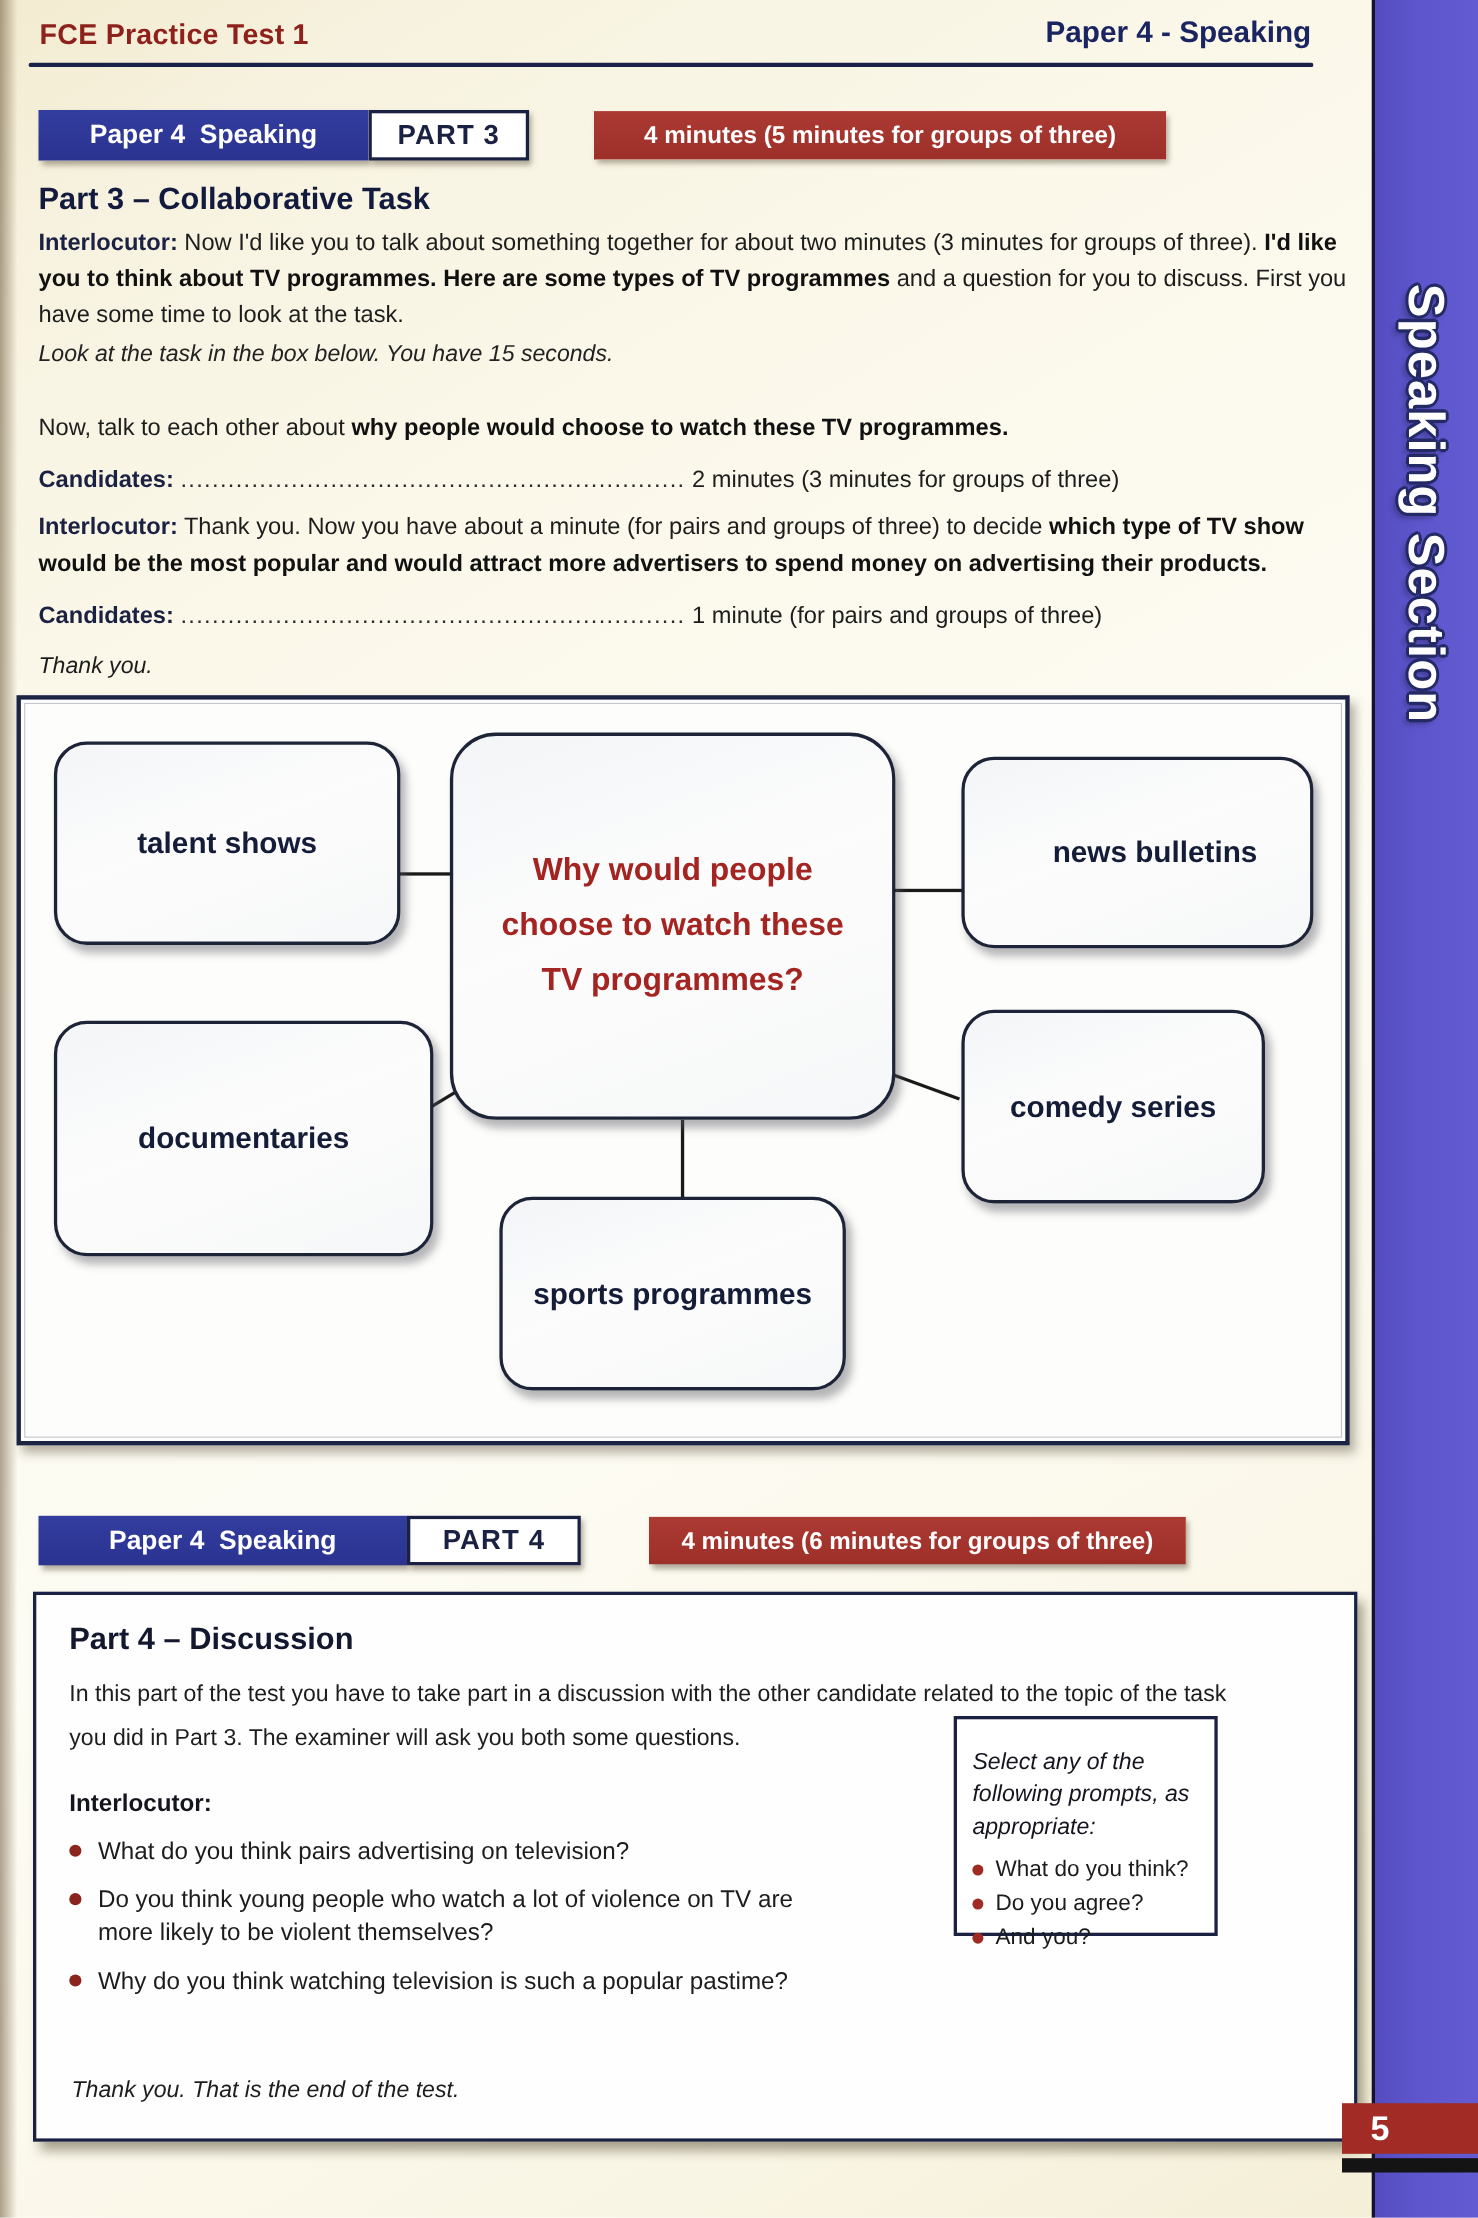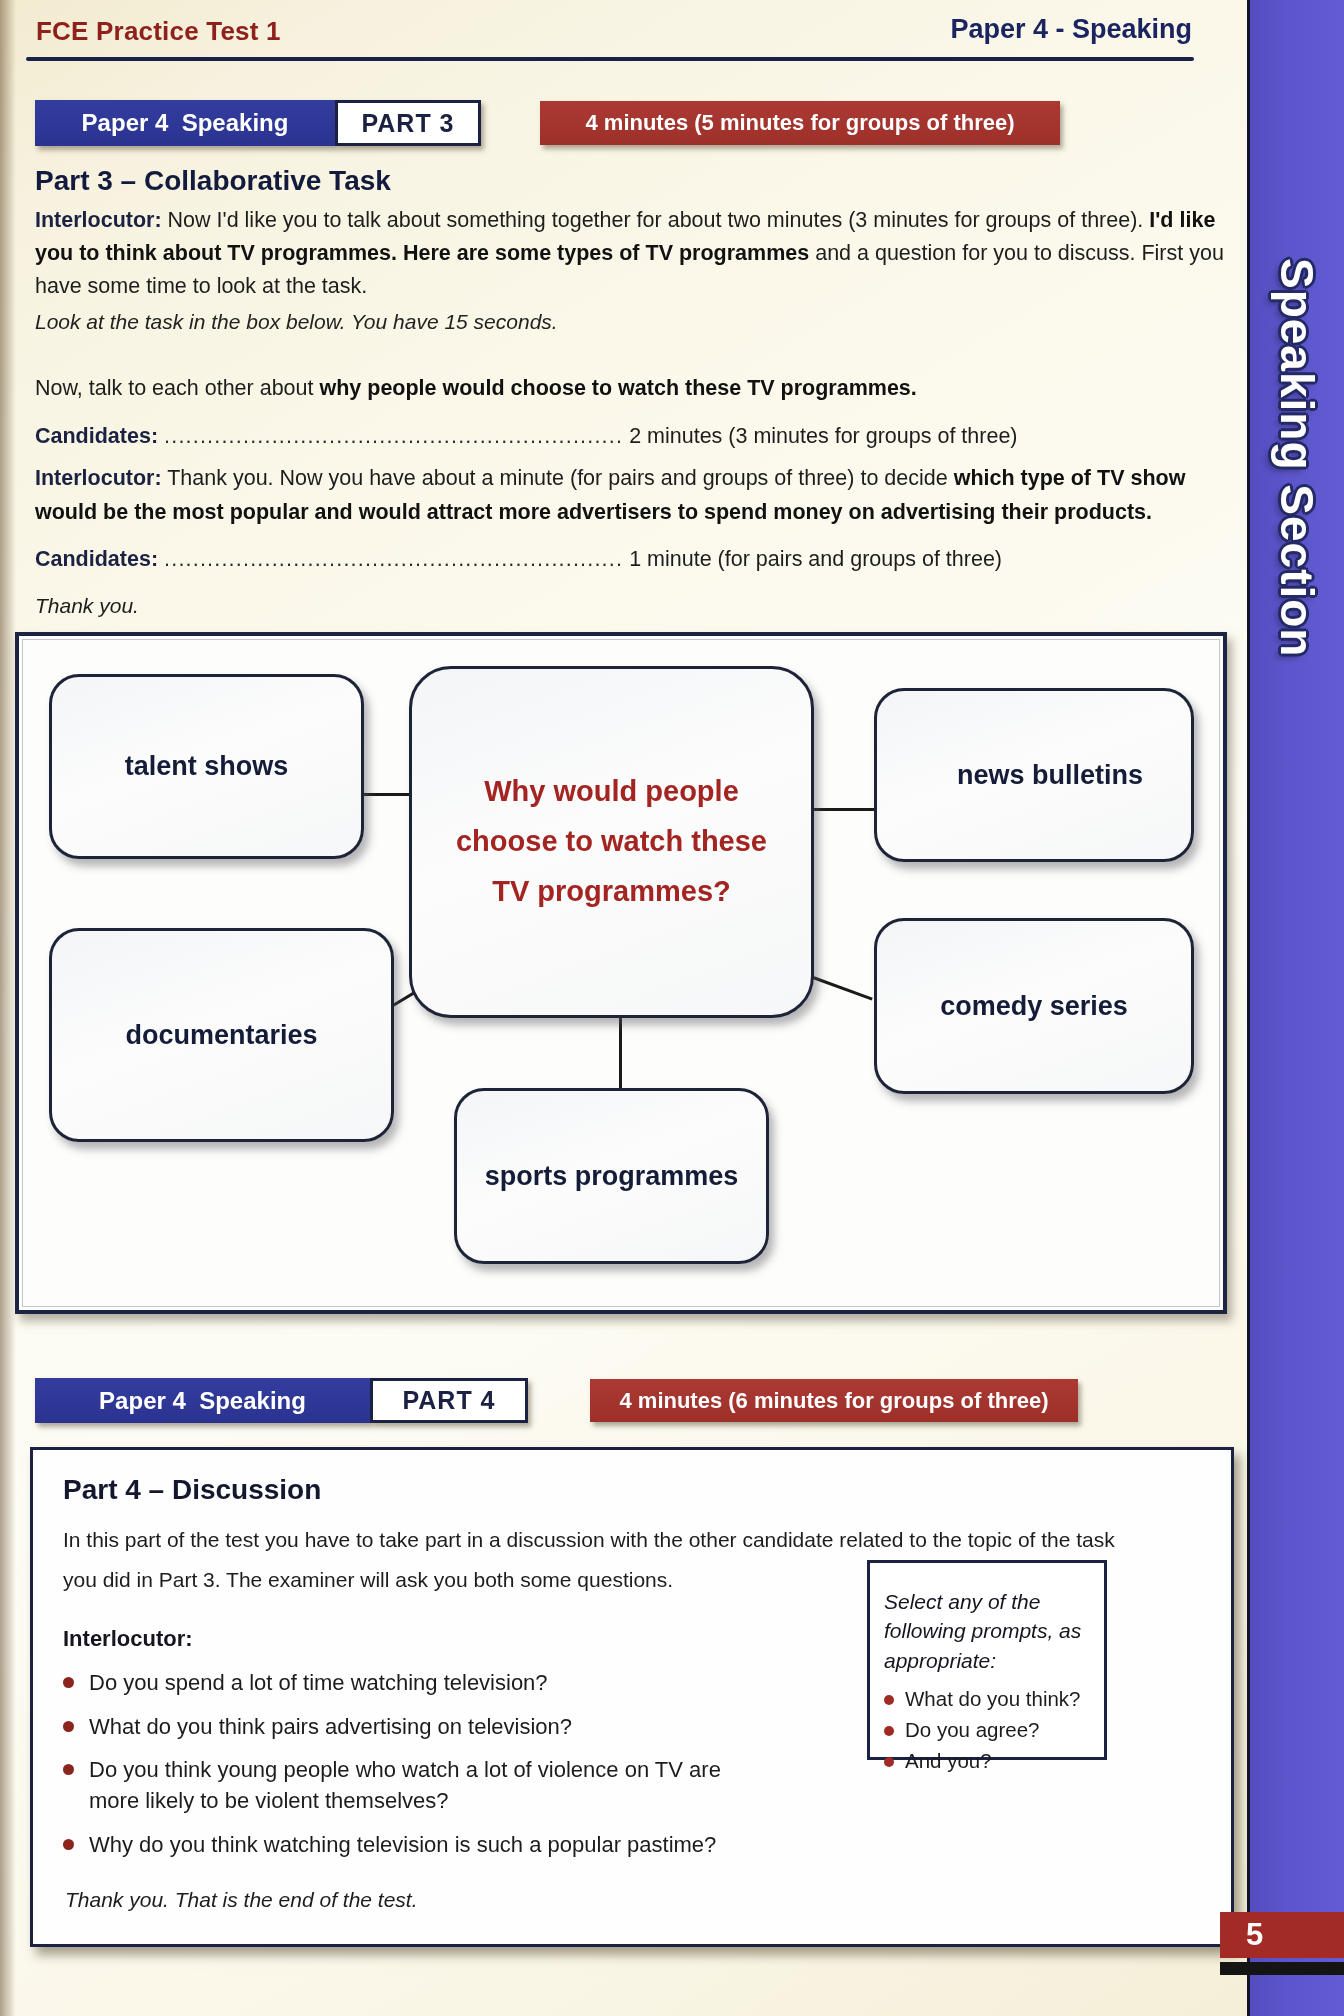--- a/index.html
+++ b/index.html
@@ -52,21 +52,21 @@
     background:#fdfdfb; border:4px solid #1c2444; box-shadow:5px 7px 9px rgba(110,100,80,.5); }
   .task-inner { position:absolute; inset:3px; border:1px solid #c2c5cc; pointer-events:none; }
   .node { position:absolute; display:flex; align-items:center; justify-content:center; text-align:center;
     background:linear-gradient(160deg,#f3f5f7,#fcfcfc 45%,#f6f7f8); border:3px solid #1d2438; border-radius:30px;
     font-weight:bold; font-size:27px; color:#141c38; box-shadow:5px 7px 8px rgba(90,90,100,.45); z-index:2; line-height:1.35; }
   .n-talent { left:30px;  top:38px;  width:315px; height:185px; }
   .n-center { left:390px; top:30px;  width:405px; height:352px; border-radius:42px;
               font-size:29px; color:#a32421; line-height:1.72; padding:12px 28px; }
   .n-news   { left:855px; top:52px;  width:320px; height:174px;padding-left:32px; }
   .n-docs   { left:30px;  top:292px; width:345px; height:214px; }
-  .n-comedy { left:855px; top:282px; width:320px; height:176px; }
+  .n-comedy { left:855px; top:282px; width:276px; height:176px; }
   .n-sports { left:435px; top:452px; width:315px; height:176px; }
   .conn { position:absolute; background:#1a1a1a; z-index:1; }
   .c-talent { left:343px; top:157px; width:50px; height:3px; }
   .c-news   { left:793px; top:172px; width:64px; height:3px; }
   .c-docs   { left:374px; top:368px; width:58px; height:3px; transform:rotate(-31deg); transform-origin:left center; }
   .c-comedy { left:794px; top:340px; width:63px; height:3px; transform:rotate(20deg);  transform-origin:left center; }
   .c-sports { left:600px; top:382px; width:3px;  height:72px; }
 
   
   .p4-box { position:absolute; left:30px; top:1447px; width:1204px; height:500px;
@@ -159,24 +159,20 @@
 
 <div class="badge-blue b4-blue">Paper 4  Speaking</div>
 <div class="badge-white b4-white">PART 4</div>
 <div class="badge-red b4-red">4 minutes (6 minutes for groups of three)</div>
 
 <div class="p4-box">
   <div class="p4-heading">Part 4 – Discussion</div>
   <p class="p4-intro">In this part of the test you have to take part in a discussion with the other candidate related to the topic of the task you did in Part 3. The examiner will ask you both some questions.</p>
   <div class="p4-interloc">Interlocutor:</div>
   <ul class="q-list">
-    <li class="q-item">
-      <span class="bullet"></span>
-      <span class="q-text">Do you spend a lot of time watching television?</span>
-    </li>
     <li class="q-item">
       <span class="bullet"></span>
       <span class="q-text">What do you think pairs advertising on television?</span>
     </li>
     <li class="q-item">
       <span class="bullet"></span>
       <span class="q-text">Do you think young people who watch a lot of violence on TV are more likely to be violent themselves?</span>
     </li>
     <li class="q-item">
       <span class="bullet"></span>

